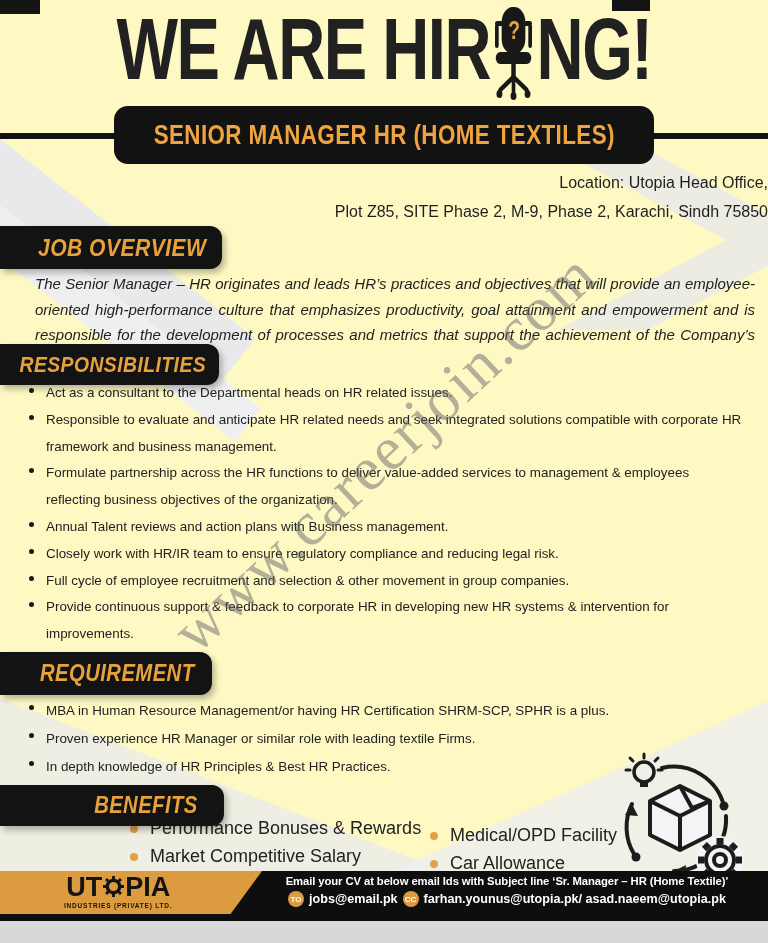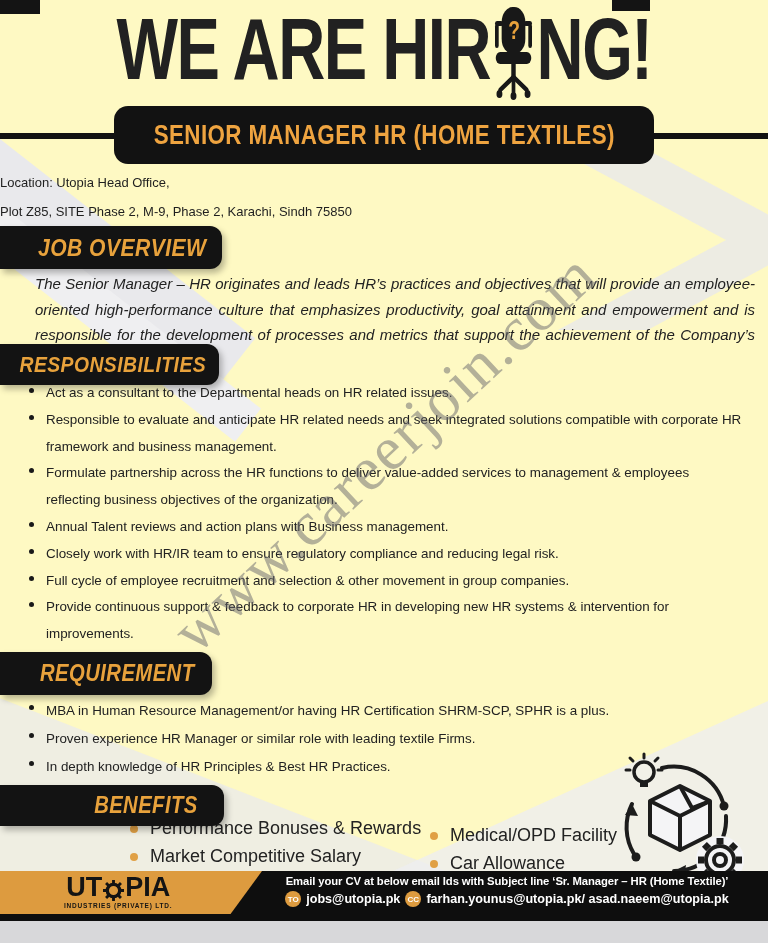--- a/index.html
+++ b/index.html
@@ -29,21 +29,21 @@
 
   
   .banner-line{position:absolute;top:133px;left:0;width:768px;height:6px;background:#121212;z-index:1;}
   .banner{
     position:absolute;top:106px;left:114px;width:540px;height:58px;background:#121212;
     border-radius:14px;display:flex;align-items:center;justify-content:center;z-index:2;
   }
   .banner span{color:#efa440;font-weight:900;font-size:28px;letter-spacing:.5px;transform:scaleX(.8);white-space:nowrap;}
 
   
-  .location{position:absolute;top:168px;left:0;width:768px;text-align:left;font-size:13px;line-height:29px;color:#1f1f1f;z-index:2;}
+  .location{position:absolute;top:168px;left:0;width:768px;text-align:right;font-size:16px;line-height:29px;color:#1f1f1f;z-index:2;}
 
   
   .sec{
     position:absolute;left:0;background:#131313;border-radius:0 12px 12px 0;
     display:flex;align-items:center;justify-content:flex-end;
     box-shadow:3px 4px 6px rgba(0,0,0,.28);z-index:3;font-style:italic;
   }
   .sec span{color:#e8a23c;font-weight:900;letter-spacing:.5px;transform:scaleX(.88);transform-origin:right center;white-space:nowrap;}
   #h-overview{top:226px;width:206px;height:43px;padding-right:16px;}
   #h-overview span{font-size:24px;}
@@ -81,21 +81,21 @@
     display:flex;align-items:center;justify-content:center;
     transform:rotate(-43deg);pointer-events:none;
     font-family:"Liberation Serif",serif;font-size:62px;letter-spacing:2px;
     color:rgba(104,104,110,.5);white-space:nowrap;
   }
 
   
   .footer{position:absolute;left:0;bottom:0;width:768px;height:50px;background:#0e0e0e;z-index:10;}
   .f-orange{position:absolute;left:0;top:0;width:262px;height:43px;background:#dd9b3f;clip-path:polygon(0 0,100% 0,88% 100%,0 100%);}
   .logo{position:absolute;left:64px;top:3px;display:flex;flex-direction:column;align-items:center;}
-  .logo-row{display:flex;align-items:flex-end;font-weight:900;font-size:27px;line-height:27px;color:#141414;letter-spacing:0;}
+  .logo-row{display:flex;align-items:flex-start;font-weight:900;font-size:27px;line-height:27px;color:#141414;letter-spacing:0;}
   .logo-gear{margin:2px 1px 0 1px;display:flex;}
   .logo-sub{font-size:6.5px;font-weight:bold;letter-spacing:.8px;color:#141414;margin-top:1px;}
   .f-text{position:absolute;left:252px;top:4px;width:510px;text-align:center;color:#ffffff;}
   .f-line1{font-size:11.3px;font-weight:bold;white-space:nowrap;letter-spacing:-.1px;}
   .f-line2{margin-top:4px;display:flex;align-items:center;justify-content:center;gap:5px;font-size:12.6px;font-weight:bold;white-space:nowrap;}
   .badge{width:16px;height:16px;border-radius:50%;background:#dd9b3f;color:#fff;font-size:8px;font-weight:bold;display:flex;align-items:center;justify-content:center;flex:0 0 16px;}
 </style>
 </head>
 <body>
 
@@ -262,20 +262,20 @@
           </span>
           <span>PIA</span>
         </div>
         <div class="logo-sub">INDUSTRIES (PRIVATE) LTD.</div>
       </div>
     </div>
     <div class="f-text">
       <div class="f-line1">Email your CV at below email Ids with Subject line ‘Sr. Manager – HR (Home Textile)’</div>
       <div class="f-line2">
         <span class="badge">TO</span>
-        <span>jobs@utopia.pk</span>
+        <span>jobs@email.pk</span>
         <span class="badge">CC</span>
         <span>farhan.younus@utopia.pk/ asad.naeem@utopia.pk</span>
       </div>
     </div>
   </div>
 
 </div>
 
 </body></html>

